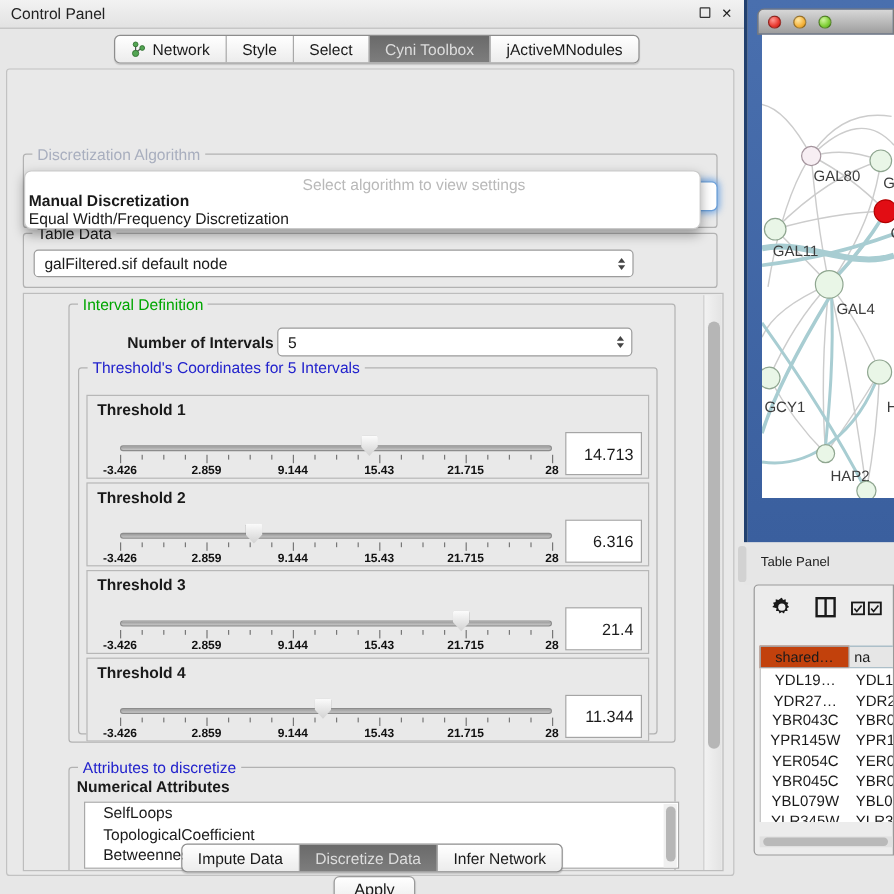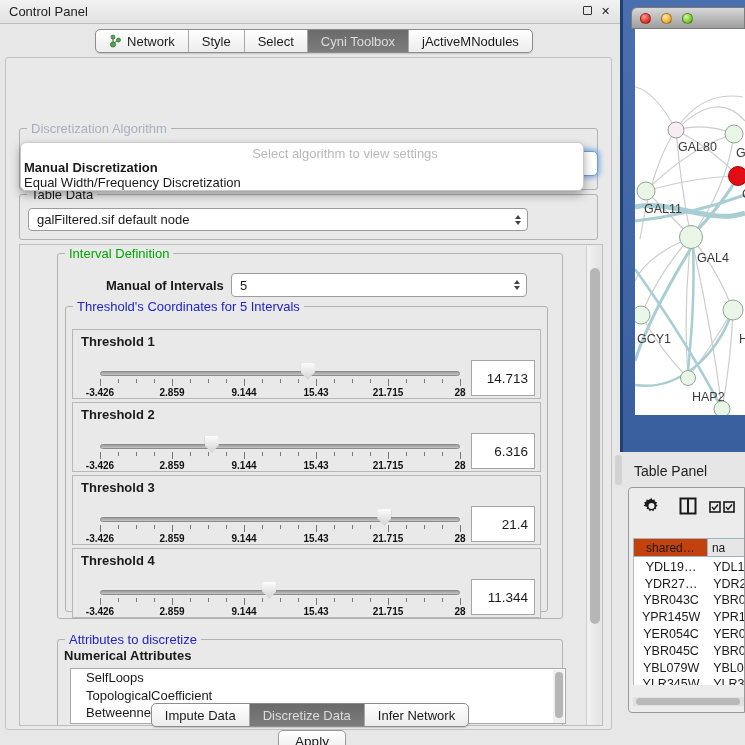--- a/index.html
+++ b/index.html
@@ -113,21 +113,21 @@
     border-radius:6px 0 0 0; }
   .light { position:absolute; top:5px; width:11px; height:11px; border-radius:50%;
     border:1px solid rgba(0,0,0,.35); }
   #light-red   { left:8px;  background:radial-gradient(circle at 35% 30%,#ff9a94,#e8372e 60%,#b01d16); }
   #light-yellow{ left:29px; background:radial-gradient(circle at 35% 30%,#ffe9a8,#f5b33c 60%,#c78a1d); }
   #light-green { left:50px; background:radial-gradient(circle at 35% 30%,#d0f5a0,#7ecf33 60%,#53992a); }
   #net-canvas { left:635px; top:29px; width:110px; height:386px; background:#ffffff; overflow:hidden; }
   #net-canvas svg { display:block; }
 
   #table-panel-bar { left:620px; top:452px; width:125px; height:35px; background:#e6e6e6; }
-  #table-panel-bar .title { position:absolute; left:14px; top:11px; font-size:14px; color:#222; }
+  #table-panel-bar .title { position:absolute; left:14px; top:11px; font-size:11px; color:#222; }
   #splitter-handle { left:615px; top:455px; width:7px; height:30px; background:#d2d2d2; border-radius:3px; }
 
   #table-window { left:628px; top:487px; width:117px; height:226px; background:#ececec;
     border:1px solid #999; border-radius:4px 0 0 4px; overflow:hidden; }
   #table-toolbar { position:absolute; left:0; top:0; width:100%; height:48px; }
   .tbl-icon { position:absolute; cursor:default; }
   #table-header { position:absolute; left:4px; top:50px; width:113px; height:19px; display:flex; }
   .hdr-cell { border:1px solid #9fb6c2; font-size:12px; display:flex; align-items:center;
     justify-content:center; overflow:hidden; white-space:nowrap; cursor:default; }
   .hdr-cell.c1 { width:79px; background:#c2410c; }
@@ -201,21 +201,21 @@
         <span class="stepper">
             <span class="tri-up"></span>
             <span class="tri-dn"></span>
           </span>
       </div>
 
       <div id="scroll-panel" class="abs">
 
         <div id="interval-group" class="groupbox">
           <span class="groupbox-title">Interval Definition</span>
-          <span id="num-intervals-label">Manual of Intervals</span>
+          <span id="num-intervals-label">Number of Intervals</span>
           <div id="num-intervals-combo" class="combo">
             <span>5</span>
             <span class="stepper">
                 <span class="tri-up"></span>
                 <span class="tri-dn"></span>
               </span>
           </div>
           <div id="thresholds-group" class="groupbox">
             <span class="groupbox-title">Threshold's Coordinates for 5 Intervals</span>
             <div id="threshold-cards">

